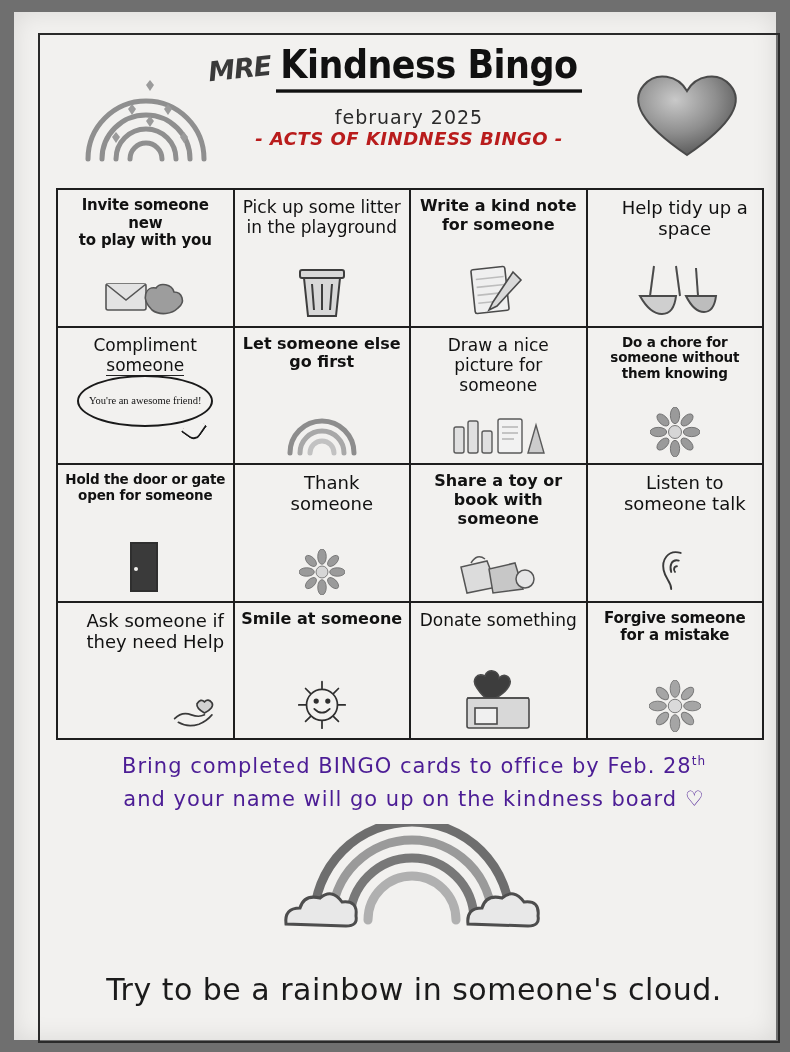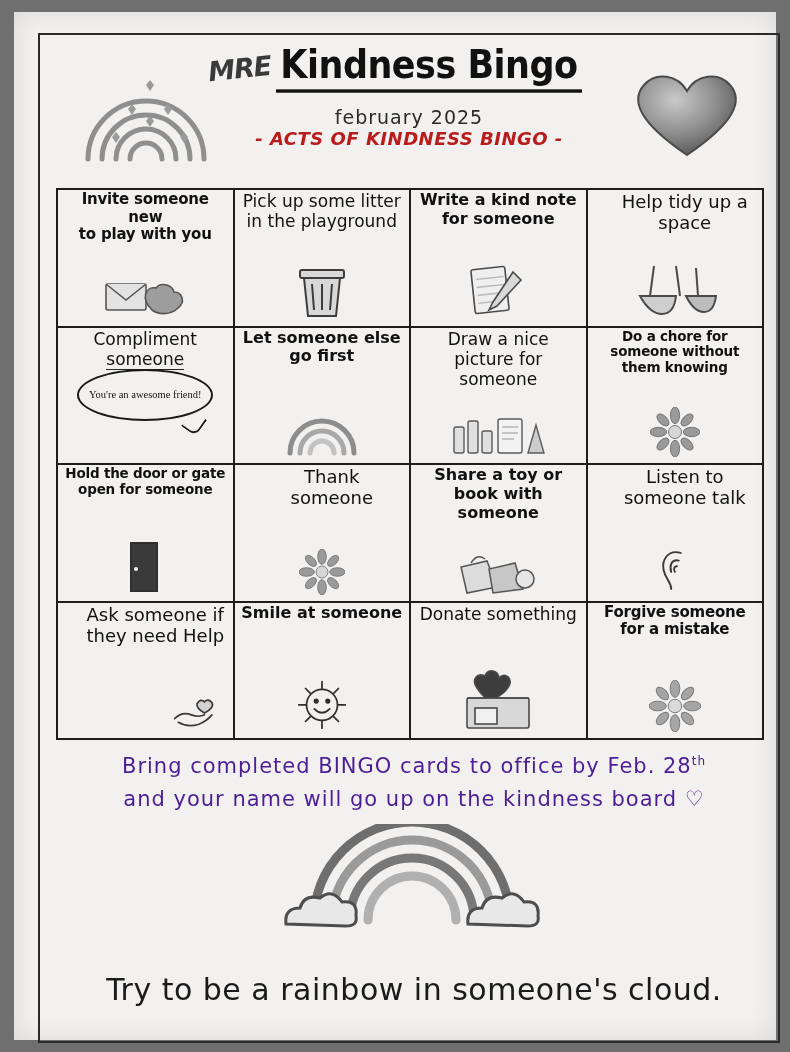--- a/index.html
+++ b/index.html
@@ -127,21 +127,21 @@
     box-sizing: border-box;
   }
   .cell {
     border-right: 2px solid #1e1e1e;
     border-bottom: 2px solid #1e1e1e;
     box-sizing: border-box;
     position: relative;
     display: flex;
     flex-direction: column;
     align-items: center;
-    padding-top: 1px;
+    padding-top: 7px;
     overflow: hidden;
   }
   .cell-text {
     text-align: center;
     line-height: 1.18;
     color: #111;
     padding: 0 6px;
   }
   .style-a .cell-text { font-family: "DejaVu Sans", sans-serif; font-weight: bold; font-size: 15px; letter-spacing: -0.2px; }
   .style-b .cell-text { font-family: "DejaVu Sans", sans-serif; font-weight: normal; font-size: 17px; }

